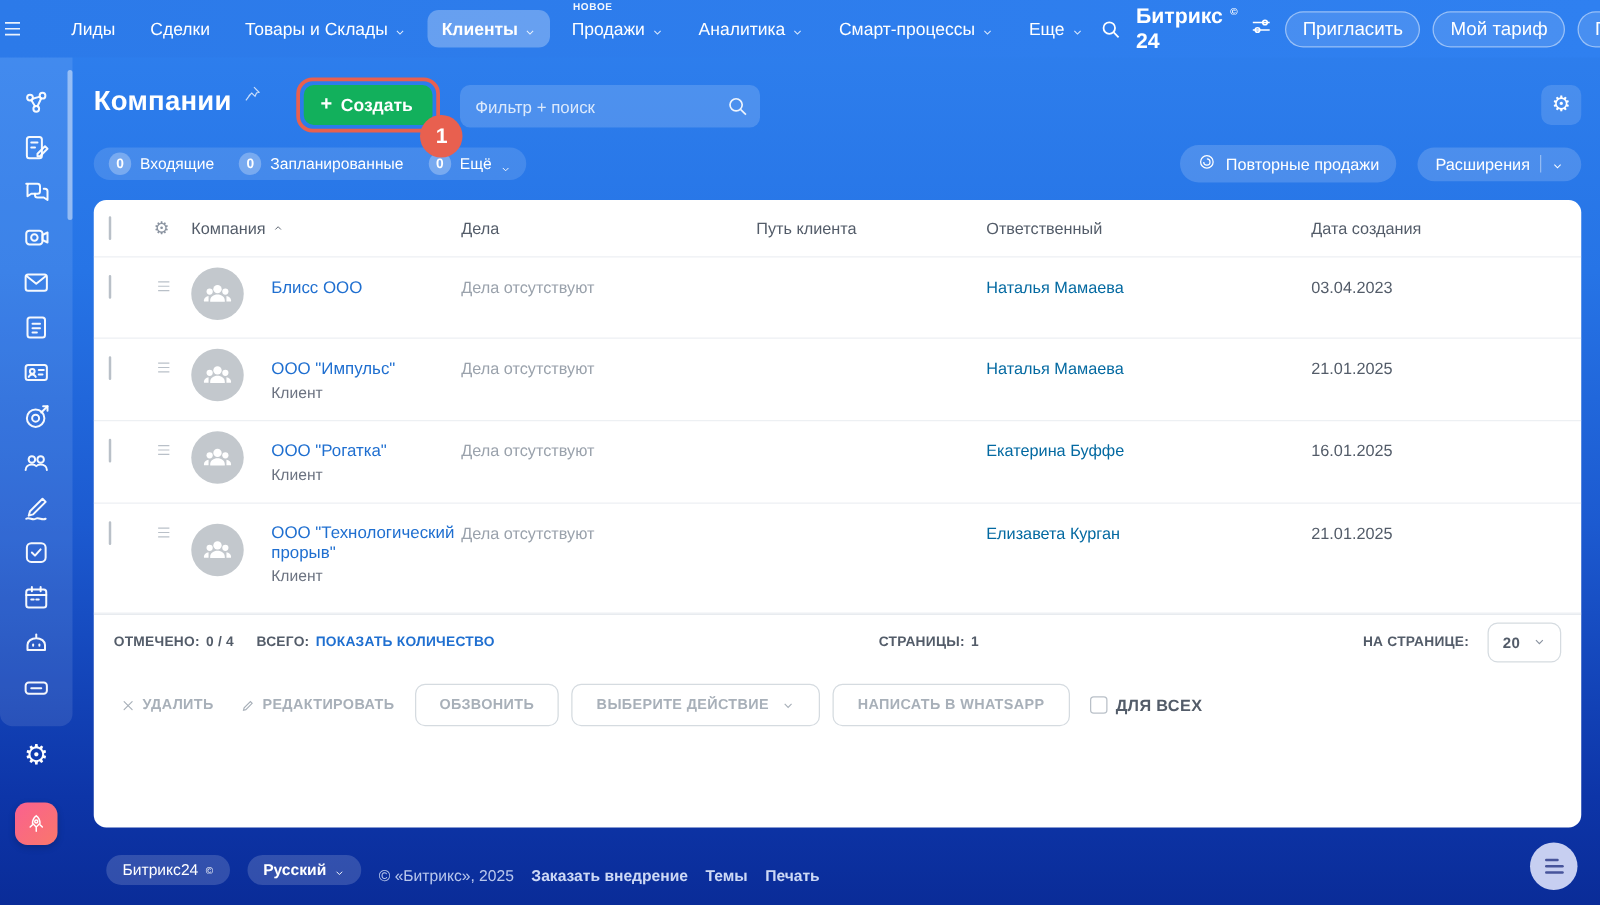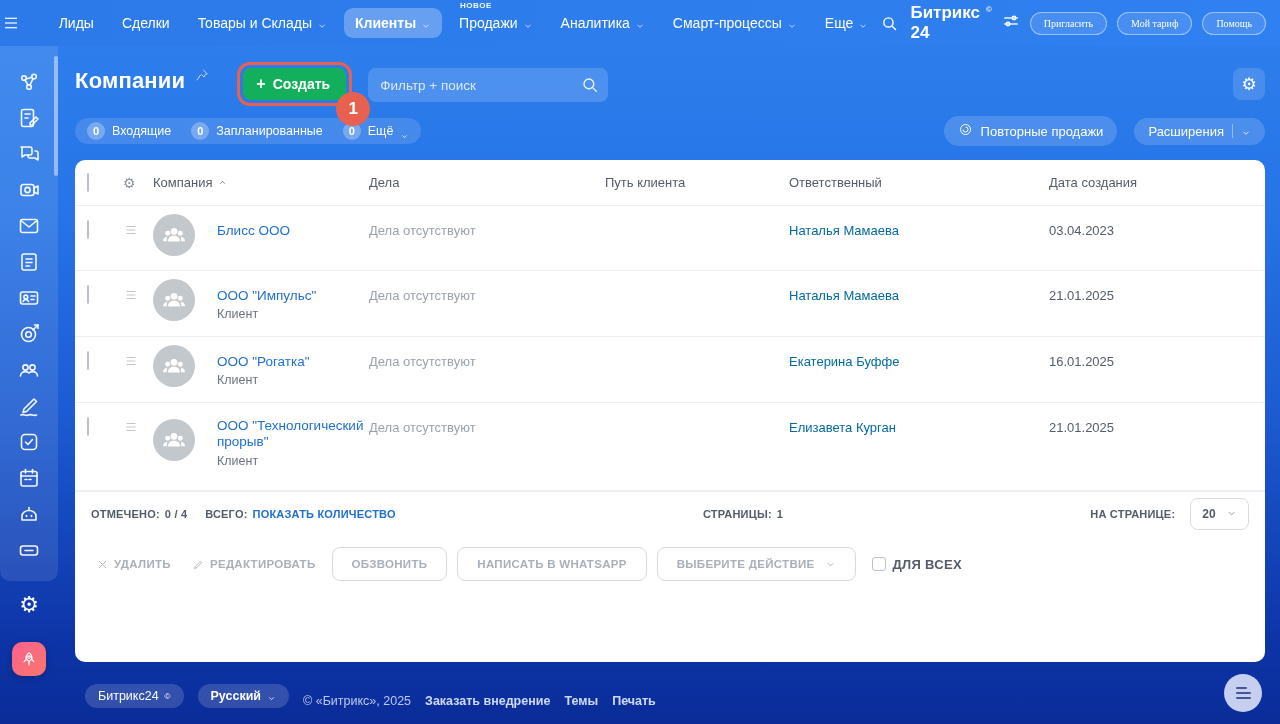--- a/index.html
+++ b/index.html
@@ -19,21 +19,21 @@
   .nav-item .chv { width:10px; height:10px; opacity:.85; }
   .chv svg { width:100%; height:100%; stroke:#fff; stroke-width:2; fill:none; }
   .nav-new { position:absolute; top:-7px; left:12px; font-size:8px; letter-spacing:.5px; color:#fff; opacity:.95; font-weight:bold; }
   .topbar-right { margin-left:auto; display:flex; align-items:center; gap:10px; padding-right:14px; }
   .search-top { width:26px; height:26px; display:flex; align-items:center; justify-content:center; cursor:pointer; }
   .search-top svg { width:17px; height:17px; stroke:#fff; stroke-width:2; fill:none; }
   .brand { color:#fff; font-size:17px; font-weight:bold; display:flex; align-items:flex-start; cursor:pointer; }
   .brand sup { font-size:8px; margin-left:1px; margin-top:2px; }
   .sliders-ico svg { width:18px; height:18px; stroke:#fff; stroke-width:1.8; fill:none; }
   .pill-btn { border:1px solid rgba(255,255,255,.45); background:rgba(255,255,255,.12); color:#fff;
-              font-size:10px; padding:5px 13px; border-radius:15px; cursor:pointer; white-space:nowrap;font-family:Liberation Serif, serif; }
+              font-size:15px; padding:5px 13px; border-radius:15px; cursor:pointer; white-space:nowrap; }
 
   
   .sidebar { position:absolute; top:46px; left:0; width:58px; bottom:0; }
   .side-rail { position:absolute; top:0; left:0; width:58px; height:535px;
                background:rgba(255,255,255,.10); border-radius:0 0 10px 10px;
                display:flex; flex-direction:column; align-items:center; padding-top:24px; gap:12px; }
   .side-ico { width:24px; height:24px; cursor:pointer; flex:0 0 auto; }
   .side-ico svg { width:24px; height:24px; stroke:rgba(255,255,255,.95); stroke-width:1.6; fill:none;
                   stroke-linecap:round; stroke-linejoin:round; }
   .rail-scroll { position:absolute; top:10px; right:0; width:4px; height:120px; border-radius:2px;
@@ -603,28 +603,28 @@
         <button class="ghost-btn">
           <svg>
               <use href="#s-pencil"></use>
             </svg>
             <span>РЕДАКТИРОВАТЬ</span>
           </button>
         <button class="line-btn">
             <span>ОБЗВОНИТЬ</span>
           </button>
         <button class="line-btn">
-            <span>НАПИСАТЬ В WHATSAPP</span>
-          </button>
-        <button class="line-btn">
           <span>ВЫБЕРИТЕ ДЕЙСТВИЕ</span>
           <span class="chv" style="width:11px;height:11px"><svg>
                 <use href="#s-chv"></use>
               </svg></span>
         </button>
+        <button class="line-btn">
+            <span>НАПИСАТЬ В WHATSAPP</span>
+          </button>
         <div class="forall">
           <span class="cb"></span>
           <span>ДЛЯ ВСЕХ</span>
         </div>
       </div>
 
     </div>
   </div>
 
   <div class="footer">

